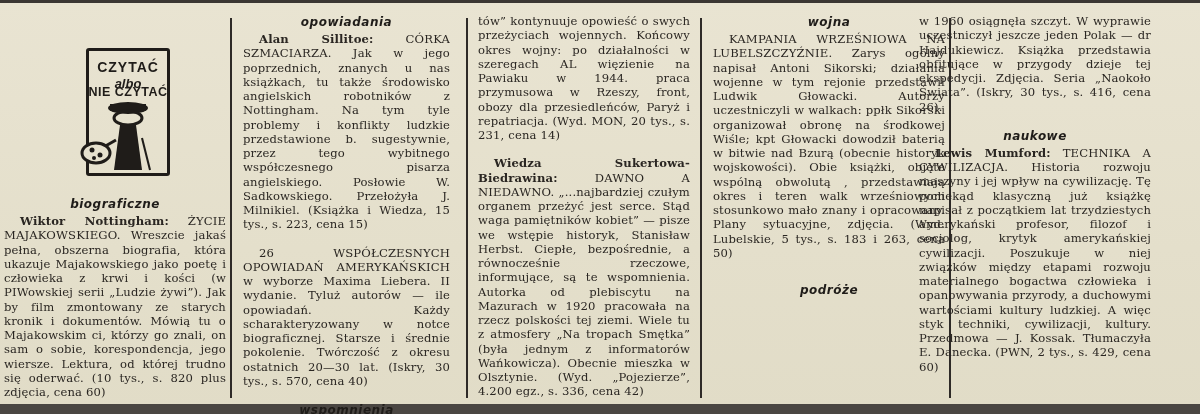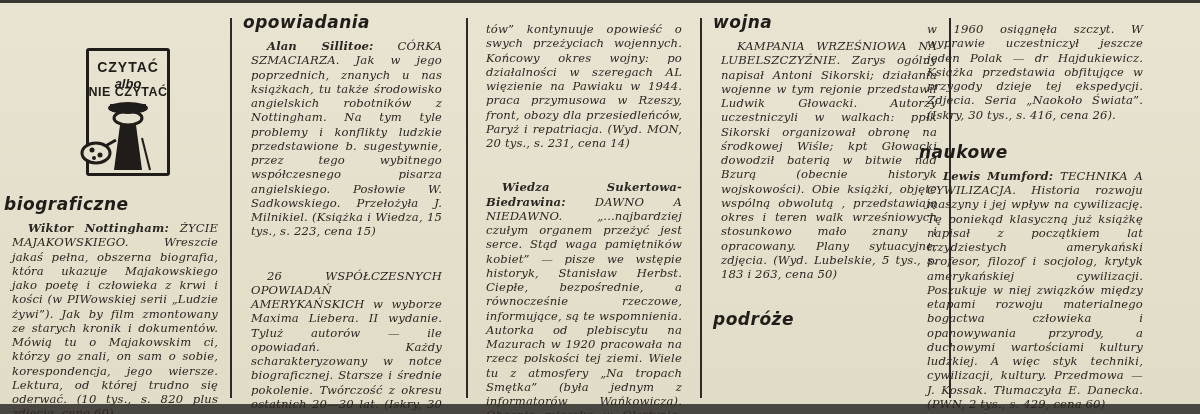--- a/index.html
+++ b/index.html
@@ -16,25 +16,25 @@
     }
     .topbar { position: absolute; left: 0; top: 0; width: 1200px; height: 3px; background: #3b3733; }
     .bottombar { position: absolute; left: 0; top: 404px; width: 1200px; height: 10px; background: #4a4642; }
     .col {
       position: absolute; top: 14px;
       font-size: 11.6px; line-height: 14.25px;
       text-align: justify; letter-spacing: 0.15px;
     }
     .vrule { position: absolute; width: 2px; background: #2e2a27; }
     .section-head {
-      text-align: left; font-family: "DejaVu Sans", sans-serif;
-      font-weight: bold; font-style: italic; font-size: 17px; letter-spacing: 0.5px;
+      text-align: center; font-family: "DejaVu Sans", sans-serif;
+      font-weight: bold; font-style: italic; font-size: 12px; letter-spacing: 0.5px;
       line-height: 17px; margin-bottom: 1px; color: #1f1c19;
     }
-    .entry p { margin: 8px; text-indent: 16px; font-style: italic; }
+    .entry p { margin: 0; text-indent: 16px; }
     .entry .author { font-weight: bold; }
     .entry .title-caps { font-weight: normal; }
     .entry .body { }
     .gap { height: 14px; }
     .c1 { left: 4px; width: 222px; top: 196px; }
     .c2 { left: 243px; width: 207px; }
     .c3 { left: 478px; width: 212px; }
     .c4 { left: 713px; width: 232px; }
     .c5 { left: 919px; width: 232px; }
     .logo {

